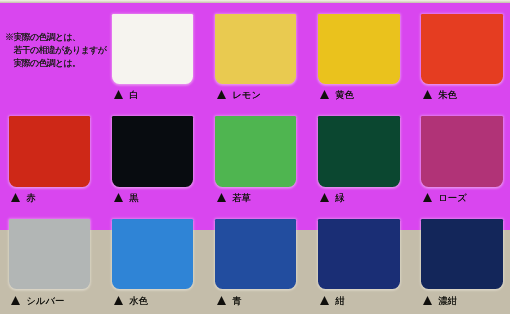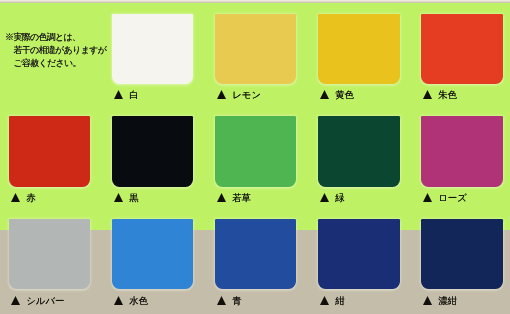--- a/index.html
+++ b/index.html
@@ -13,21 +13,21 @@
     overflow: hidden;
     background: #c4bdaa;
     font-family: "Liberation Sans", sans-serif;
     -webkit-font-smoothing: antialiased;
     text-rendering: geometricPrecision;
   }
   #chart {
     position: relative;
     width: 510px;
     height: 230px;
-    background: #bef264;
+    background: #d946ef;
   }
   #top-highlight {
     position: absolute;
     left: 0; top: 0;
     width: 510px; height: 3px;
     background: linear-gradient(to bottom, #f3f1e8 0%, #e2ded0 42%, #c4bdaa 100%);
   }
   #note {
     position: absolute;
     will-change: transform;
@@ -81,21 +81,21 @@
   }
 </style>
 </head>
 <body>
 
 <div id="chart">
   <div id="top-highlight"></div>
   <div id="note">
     <div class="note-line"><span class="kome">※</span><span>実際の色調とは、</span></div>
     <div class="note-line note-indent">若干の相違がありますが</div>
-    <div class="note-line note-indent">ご容赦ください。</div>
+    <div class="note-line note-indent">実際の色調とは。</div>
   </div>
   <div id="grid">
       <div class="swatch-cell" style="left: 111.8px; top: 13.7px;">
         <div class="chip" style="background: rgb(246, 244, 239);"></div>
         <div class="label"><span class="tri"></span><span class="label-text">白</span></div>
       </div>
       <div class="swatch-cell" style="left: 214.9px; top: 13.7px;">
         <div class="chip" style="background: rgb(233, 202, 80);"></div>
         <div class="label"><span class="tri"></span><span class="label-text">レモン</span></div>
       </div>

